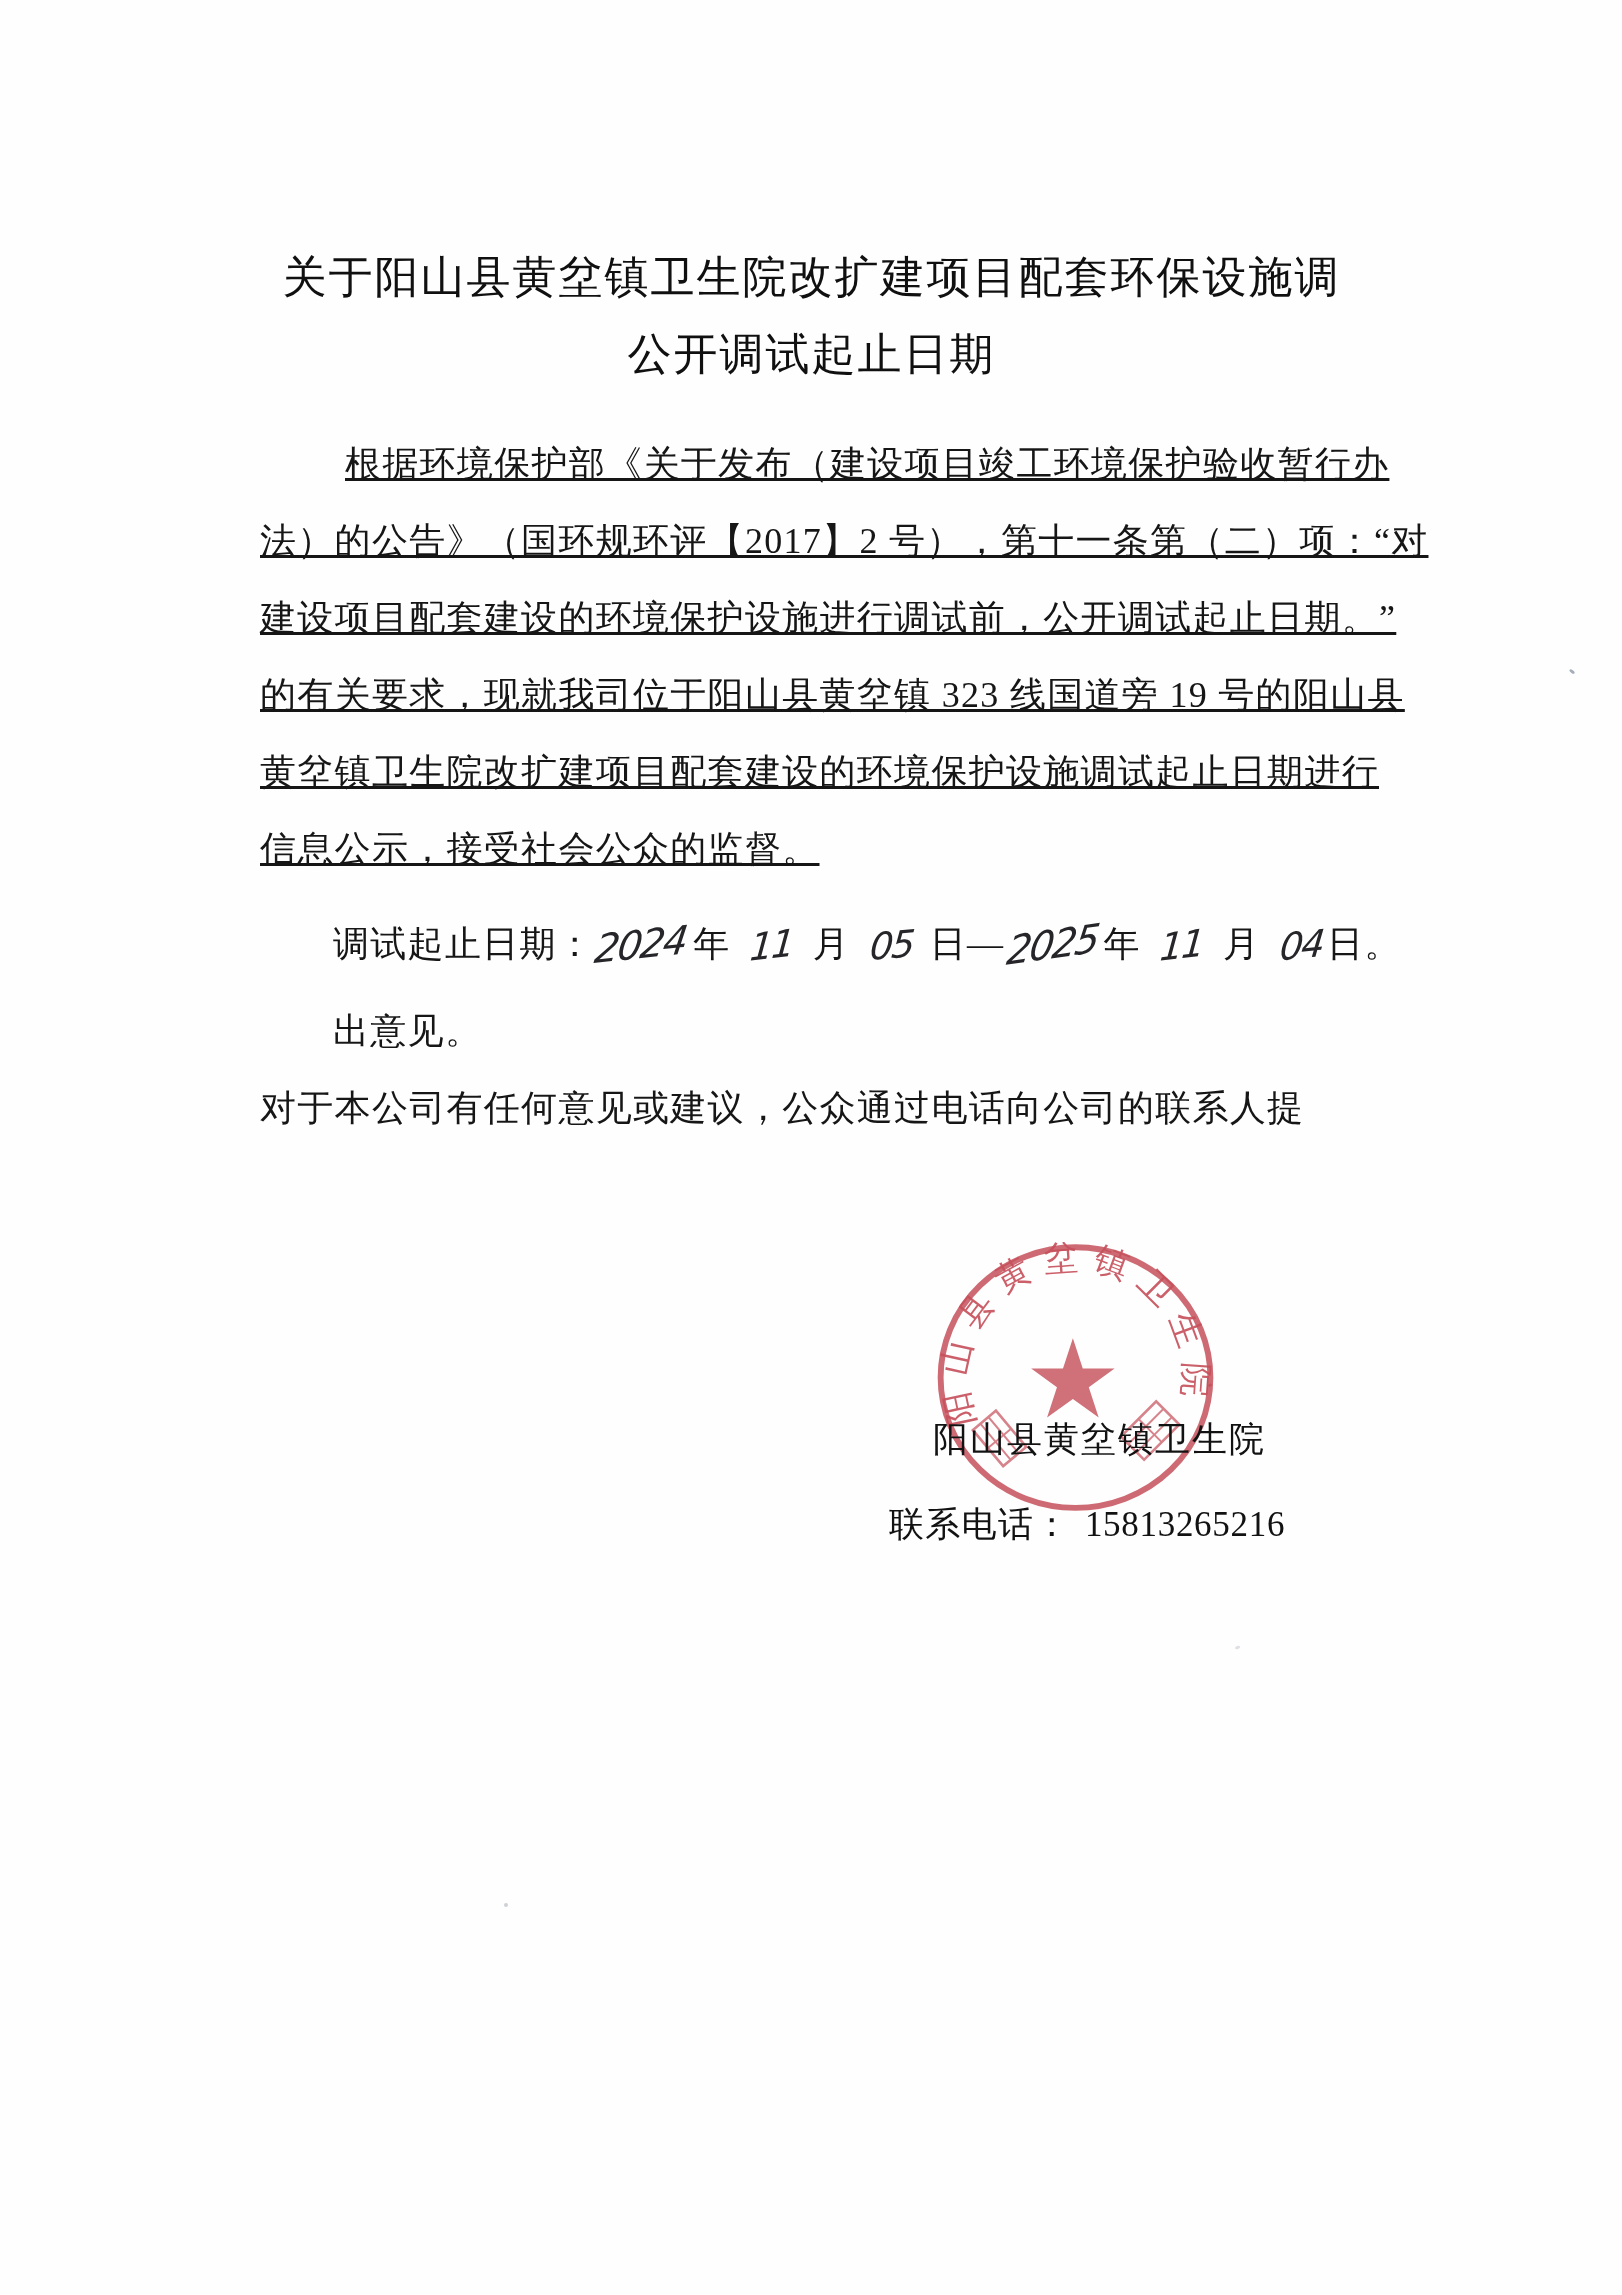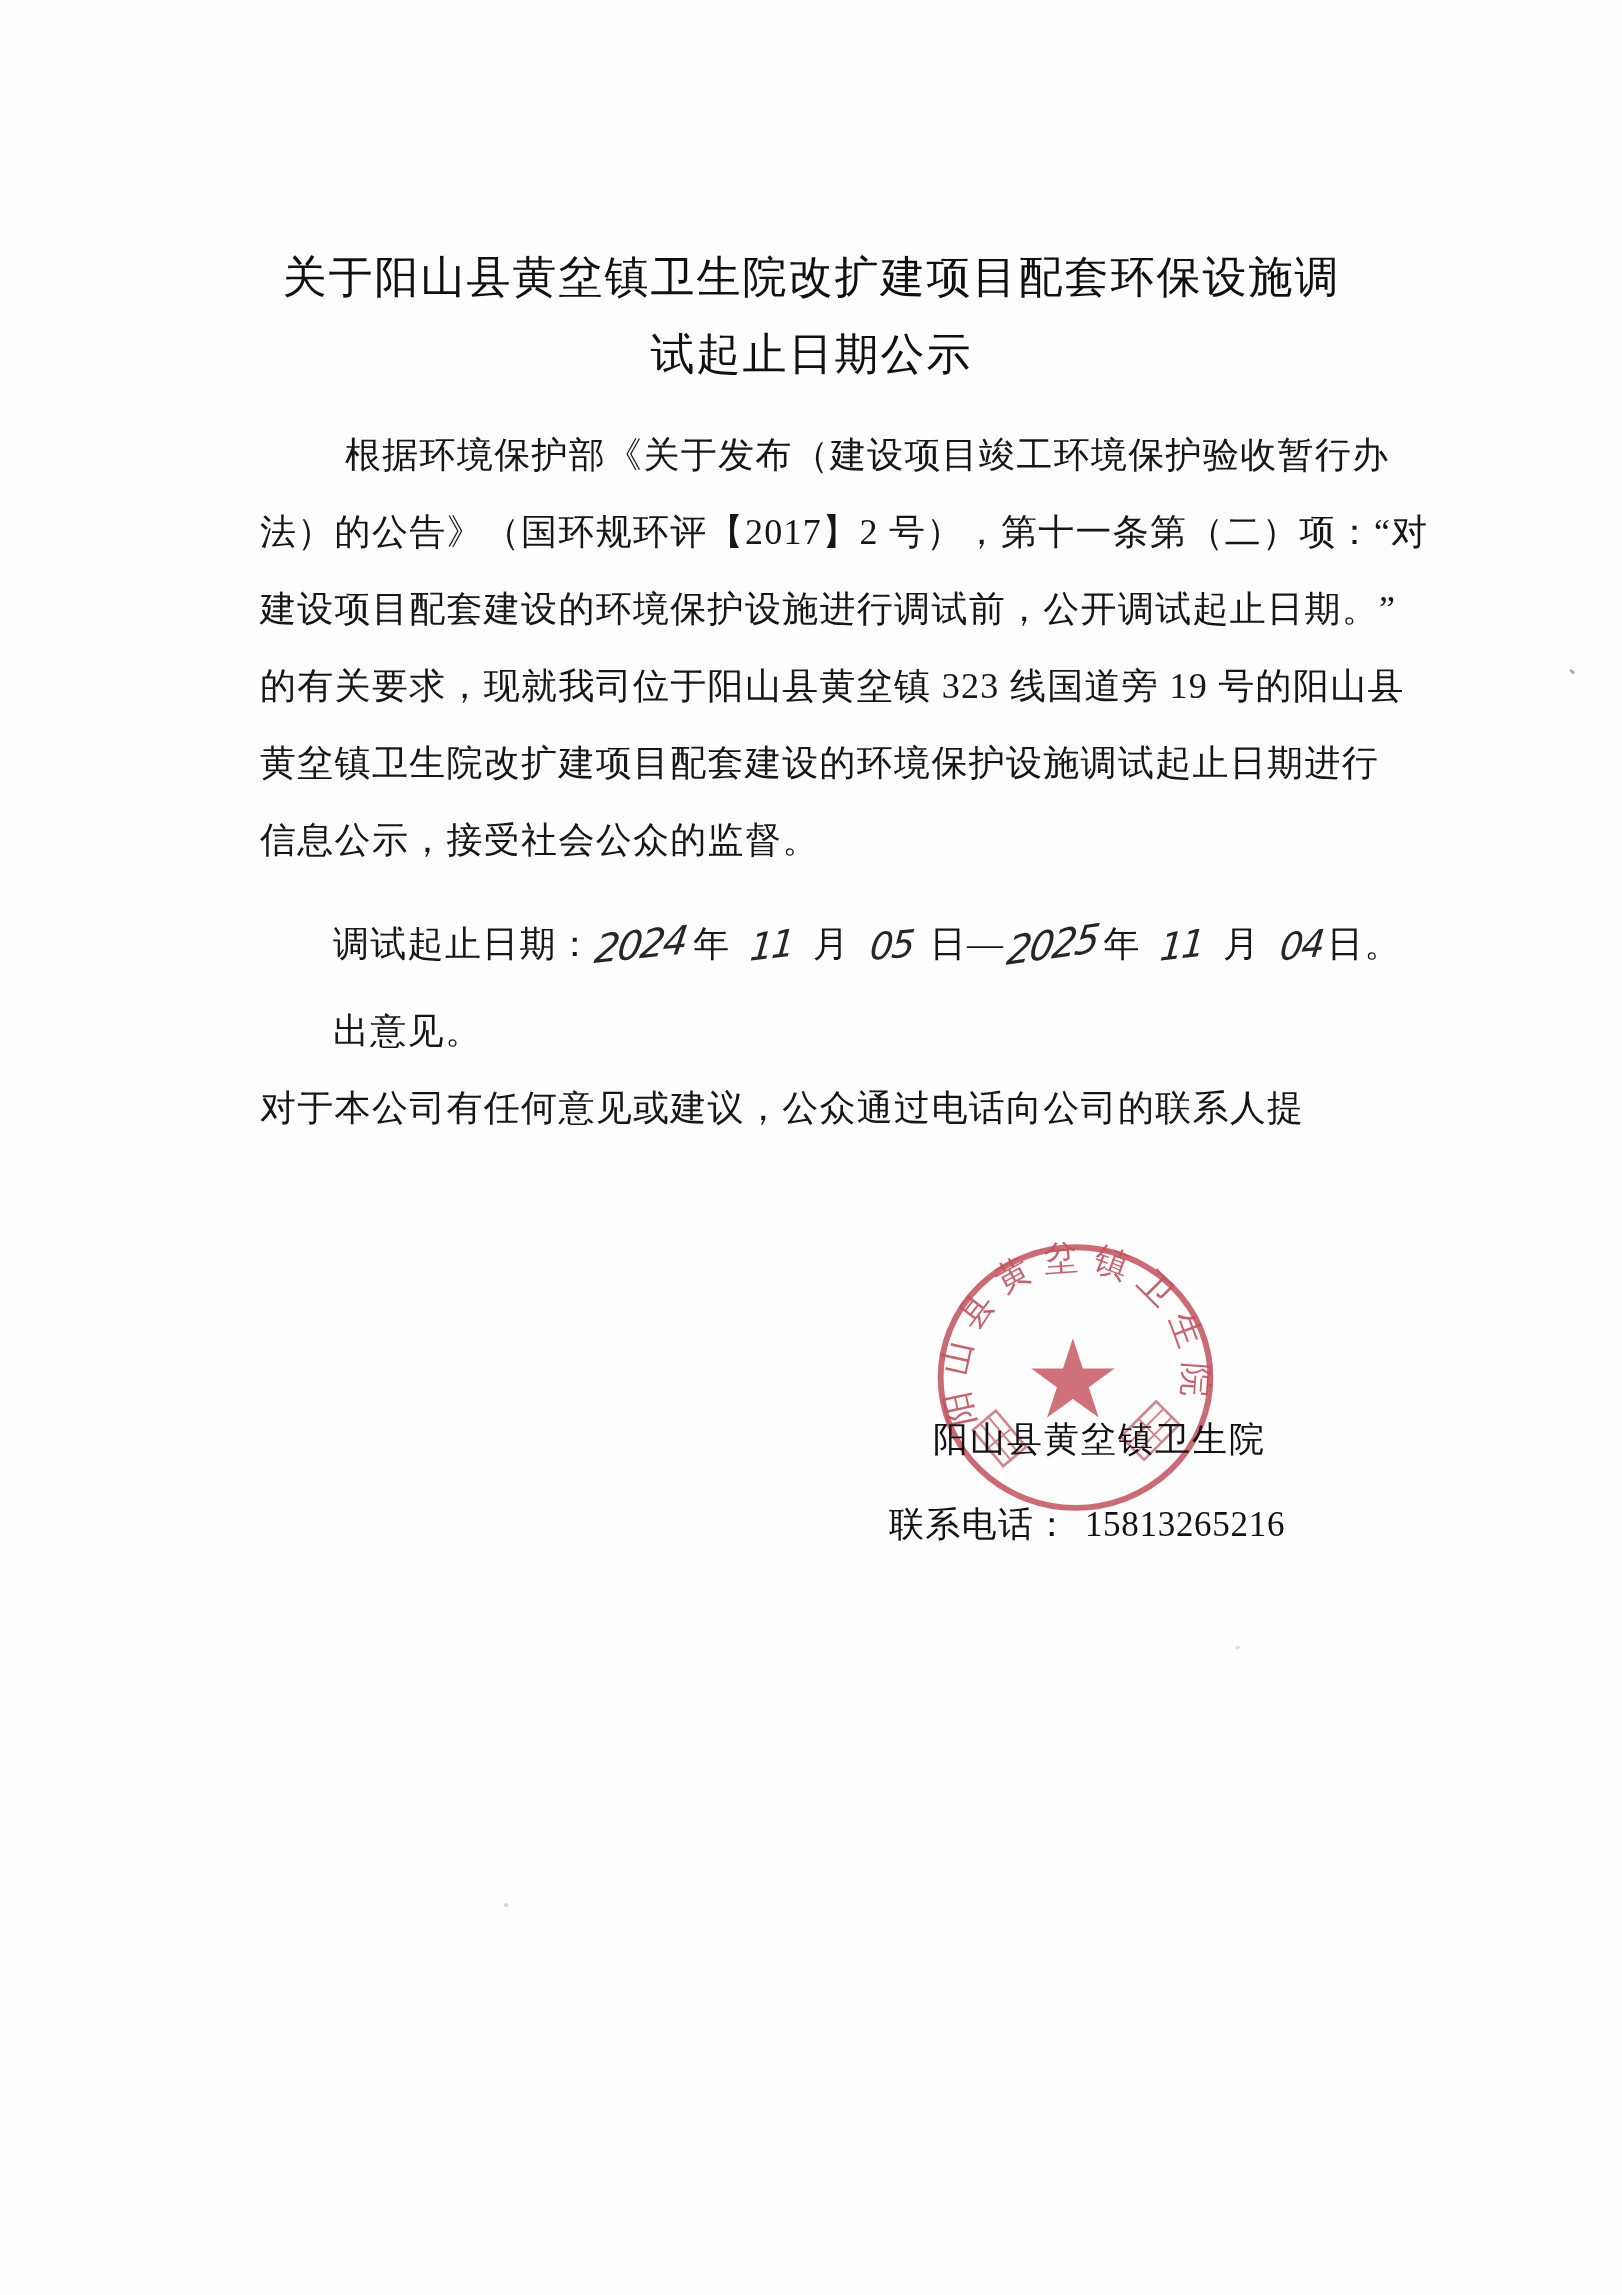--- a/index.html
+++ b/index.html
@@ -23,21 +23,21 @@
   }
 
   
   .para {
     position:absolute; left:260px; width:1107px;
     font-size:36px; line-height:77px;
     letter-spacing:1.3px;
     color:#161616;
     white-space:nowrap;
   }
-  .para-1 { top:417px; }
+  .para-1 { top:426px;text-decoration:underline; }
   .para-1 .body-line:first-child { text-indent:85px; }
   .para-3 { top:993px; }
   .para-3 .body-line:first-child { text-indent:73px; }
 
   
   .date-line {
     position:absolute; left:260px; top:904px; width:1178px;
     font-size:36px; line-height:77px; letter-spacing:1.3px;
     padding-left:73px; white-space:nowrap;
     color:#161616;
@@ -88,21 +88,21 @@
   .speck-2 { left:504px;  top:1903px; width:3.9px;  height:3.9px; background:#b9bec4; opacity:.7; }
   .speck-3 { left:1235px; top:1646px; width:5.2px;  height:2.6px; background:#cfd3d8; opacity:.7; transform:rotate(-20deg); }
 </style>
 </head>
 <body>
 
 <div class="page">
 
   <div class="title">
       <div class="title-line">关于阳山县黄坌镇卫生院改扩建项目配套环保设施调</div>
-      <div class="title-line">试起止日期公示</div>
+      <div class="title-line">公开调试起止日期</div>
     </div>
 
   <div class="para para-1">
       <div class="body-line">根据环境保护部《关于发布（建设项目竣工环境保护验收暂行办</div>
       <div class="body-line">法）的公告》（国环规环评【2017】2 号），第十一条第（二）项：“对</div>
       <div class="body-line">建设项目配套建设的环境保护设施进行调试前，公开调试起止日期。”</div>
       <div class="body-line">的有关要求，现就我司位于阳山县黄坌镇 323 线国道旁 19 号的阳山县</div>
       <div class="body-line">黄坌镇卫生院改扩建项目配套建设的环境保护设施调试起止日期进行</div>
       <div class="body-line">信息公示，接受社会公众的监督。</div>
     </div>

